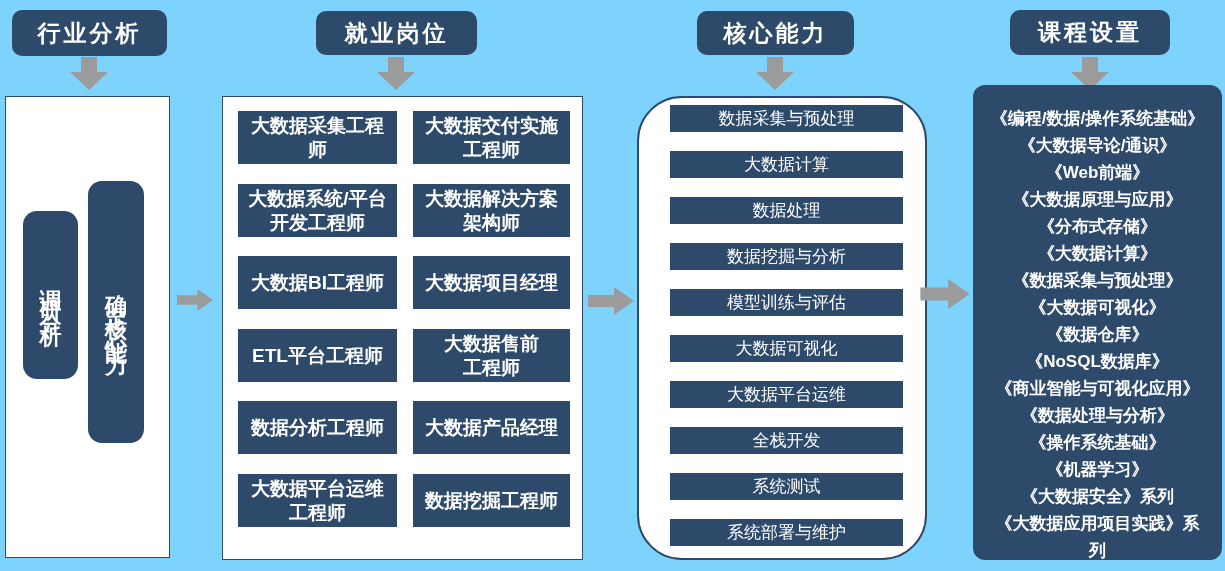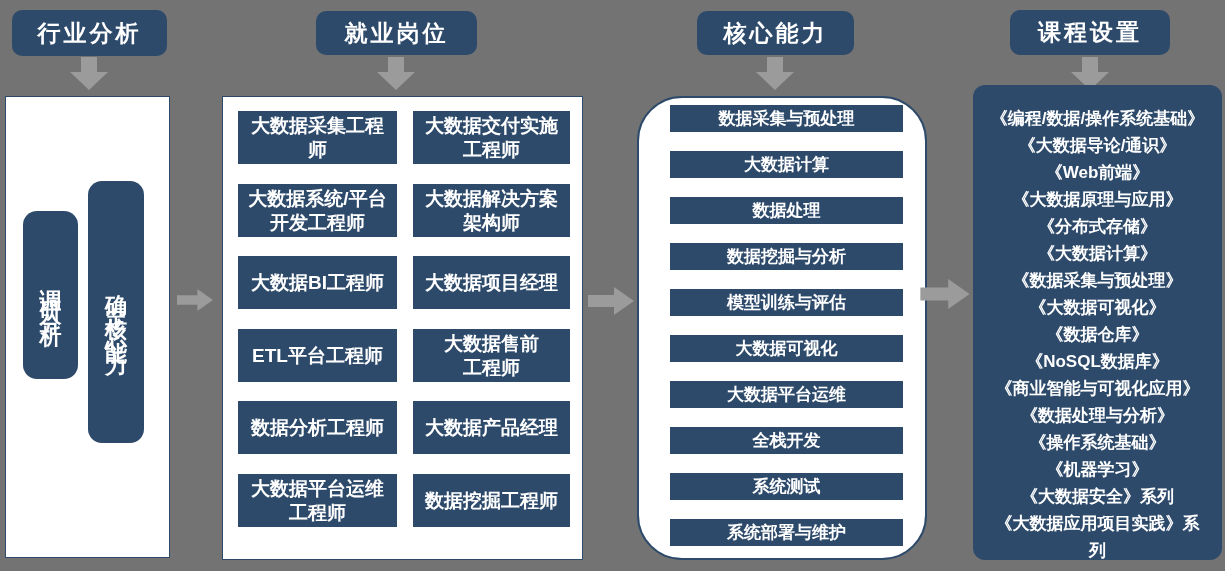--- a/index.html
+++ b/index.html
@@ -1,21 +1,21 @@
 <!DOCTYPE html>
 <html><head>
 <meta charset="utf-8">
 <style>
   :root{
     --blue:#2D4A6B;
     --gray:#9B9B9B;
   }
   html,body{margin:0;padding:0;background:#fff;}
   .canvas{
-    position:relative;width:1225px;height:571px;background:#737373;
+    position:relative;width:1225px;height:571px;background:#7dd3fc;
     font-family:"Liberation Sans",sans-serif;overflow:hidden;
   }
   .hdr{
     position:absolute;background:var(--blue);color:#fff;border-radius:10px;
     display:flex;align-items:center;justify-content:center;
     font-size:23px;font-weight:bold;letter-spacing:3px;
   }
   .arrow{position:absolute;}
   .arrow polygon{fill:var(--gray);}
   .panel{position:absolute;background:#fff;border:1.5px solid var(--blue);box-sizing:border-box;}
@@ -27,21 +27,21 @@
     font-weight:bold;font-size:22px;letter-spacing:12px;
   }
   .jobbox{
     position:absolute;background:var(--blue);color:#fff;
     display:flex;align-items:center;justify-content:center;text-align:center;
     font-weight:bold;font-size:19px;line-height:24px;white-space:pre-line;
   }
   .bar{
     position:absolute;background:var(--blue);color:#fff;
     display:flex;align-items:center;justify-content:center;
-    font-weight:bold;font-size:17px;
+    font-weight:normal;font-size:17px;
   }
   .courses{
     position:absolute;background:var(--blue);color:#fff;border-radius:12px;
     padding:20px 8px 0;box-sizing:border-box;text-align:center;
     font-weight:bold;font-size:17px;
   }
   .course{line-height:27px;white-space:pre-line;}
 </style>
 </head>
 <body>

